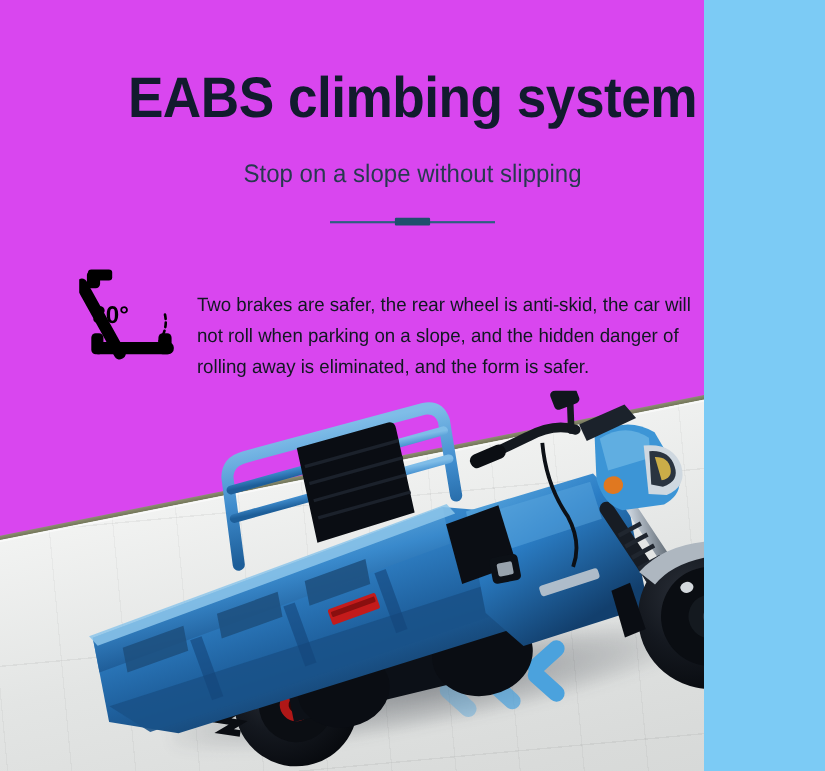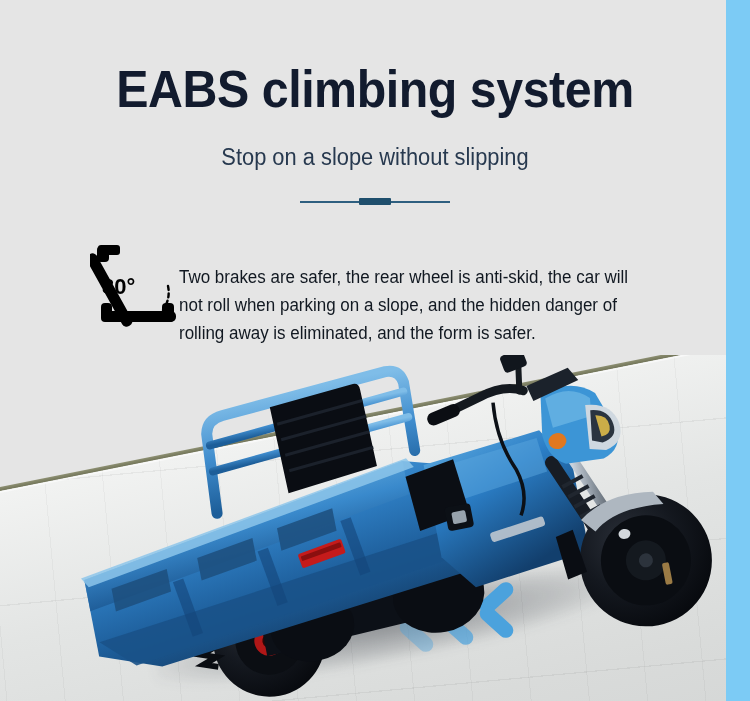--- a/index.html
+++ b/index.html
@@ -10,23 +10,23 @@
     overflow: hidden;
   }
 
   body {
     font-family: "Liberation Sans", sans-serif;
     background: #7ccbf5;
   }
 
   #page {
     position: relative;
-    width: 726px;
+    width: 640px;
     height: 701px;
-    background: #e5e5e5;
+    background: #d946ef;
     overflow: hidden;
   }
 
   
   .hero-title {
     position: absolute;
     top: 58px;
     left: 0;
     width: 750px;
     text-align: center;
@@ -77,21 +77,21 @@
     width: 32px;
     height: 7px;
     border-radius: 1px;
     background: #1f4f6d;
   }
 
   
   .angle-icon {
     position: absolute;
     top: 237px;
-    left: 90px;
+    left: 72px;
     width: 104px;
     height: 104px;
   }
   .angle-icon svg { display: block; }
 
   
   .body-copy {
     position: absolute;
     top: 263px;
     left: 179px;

